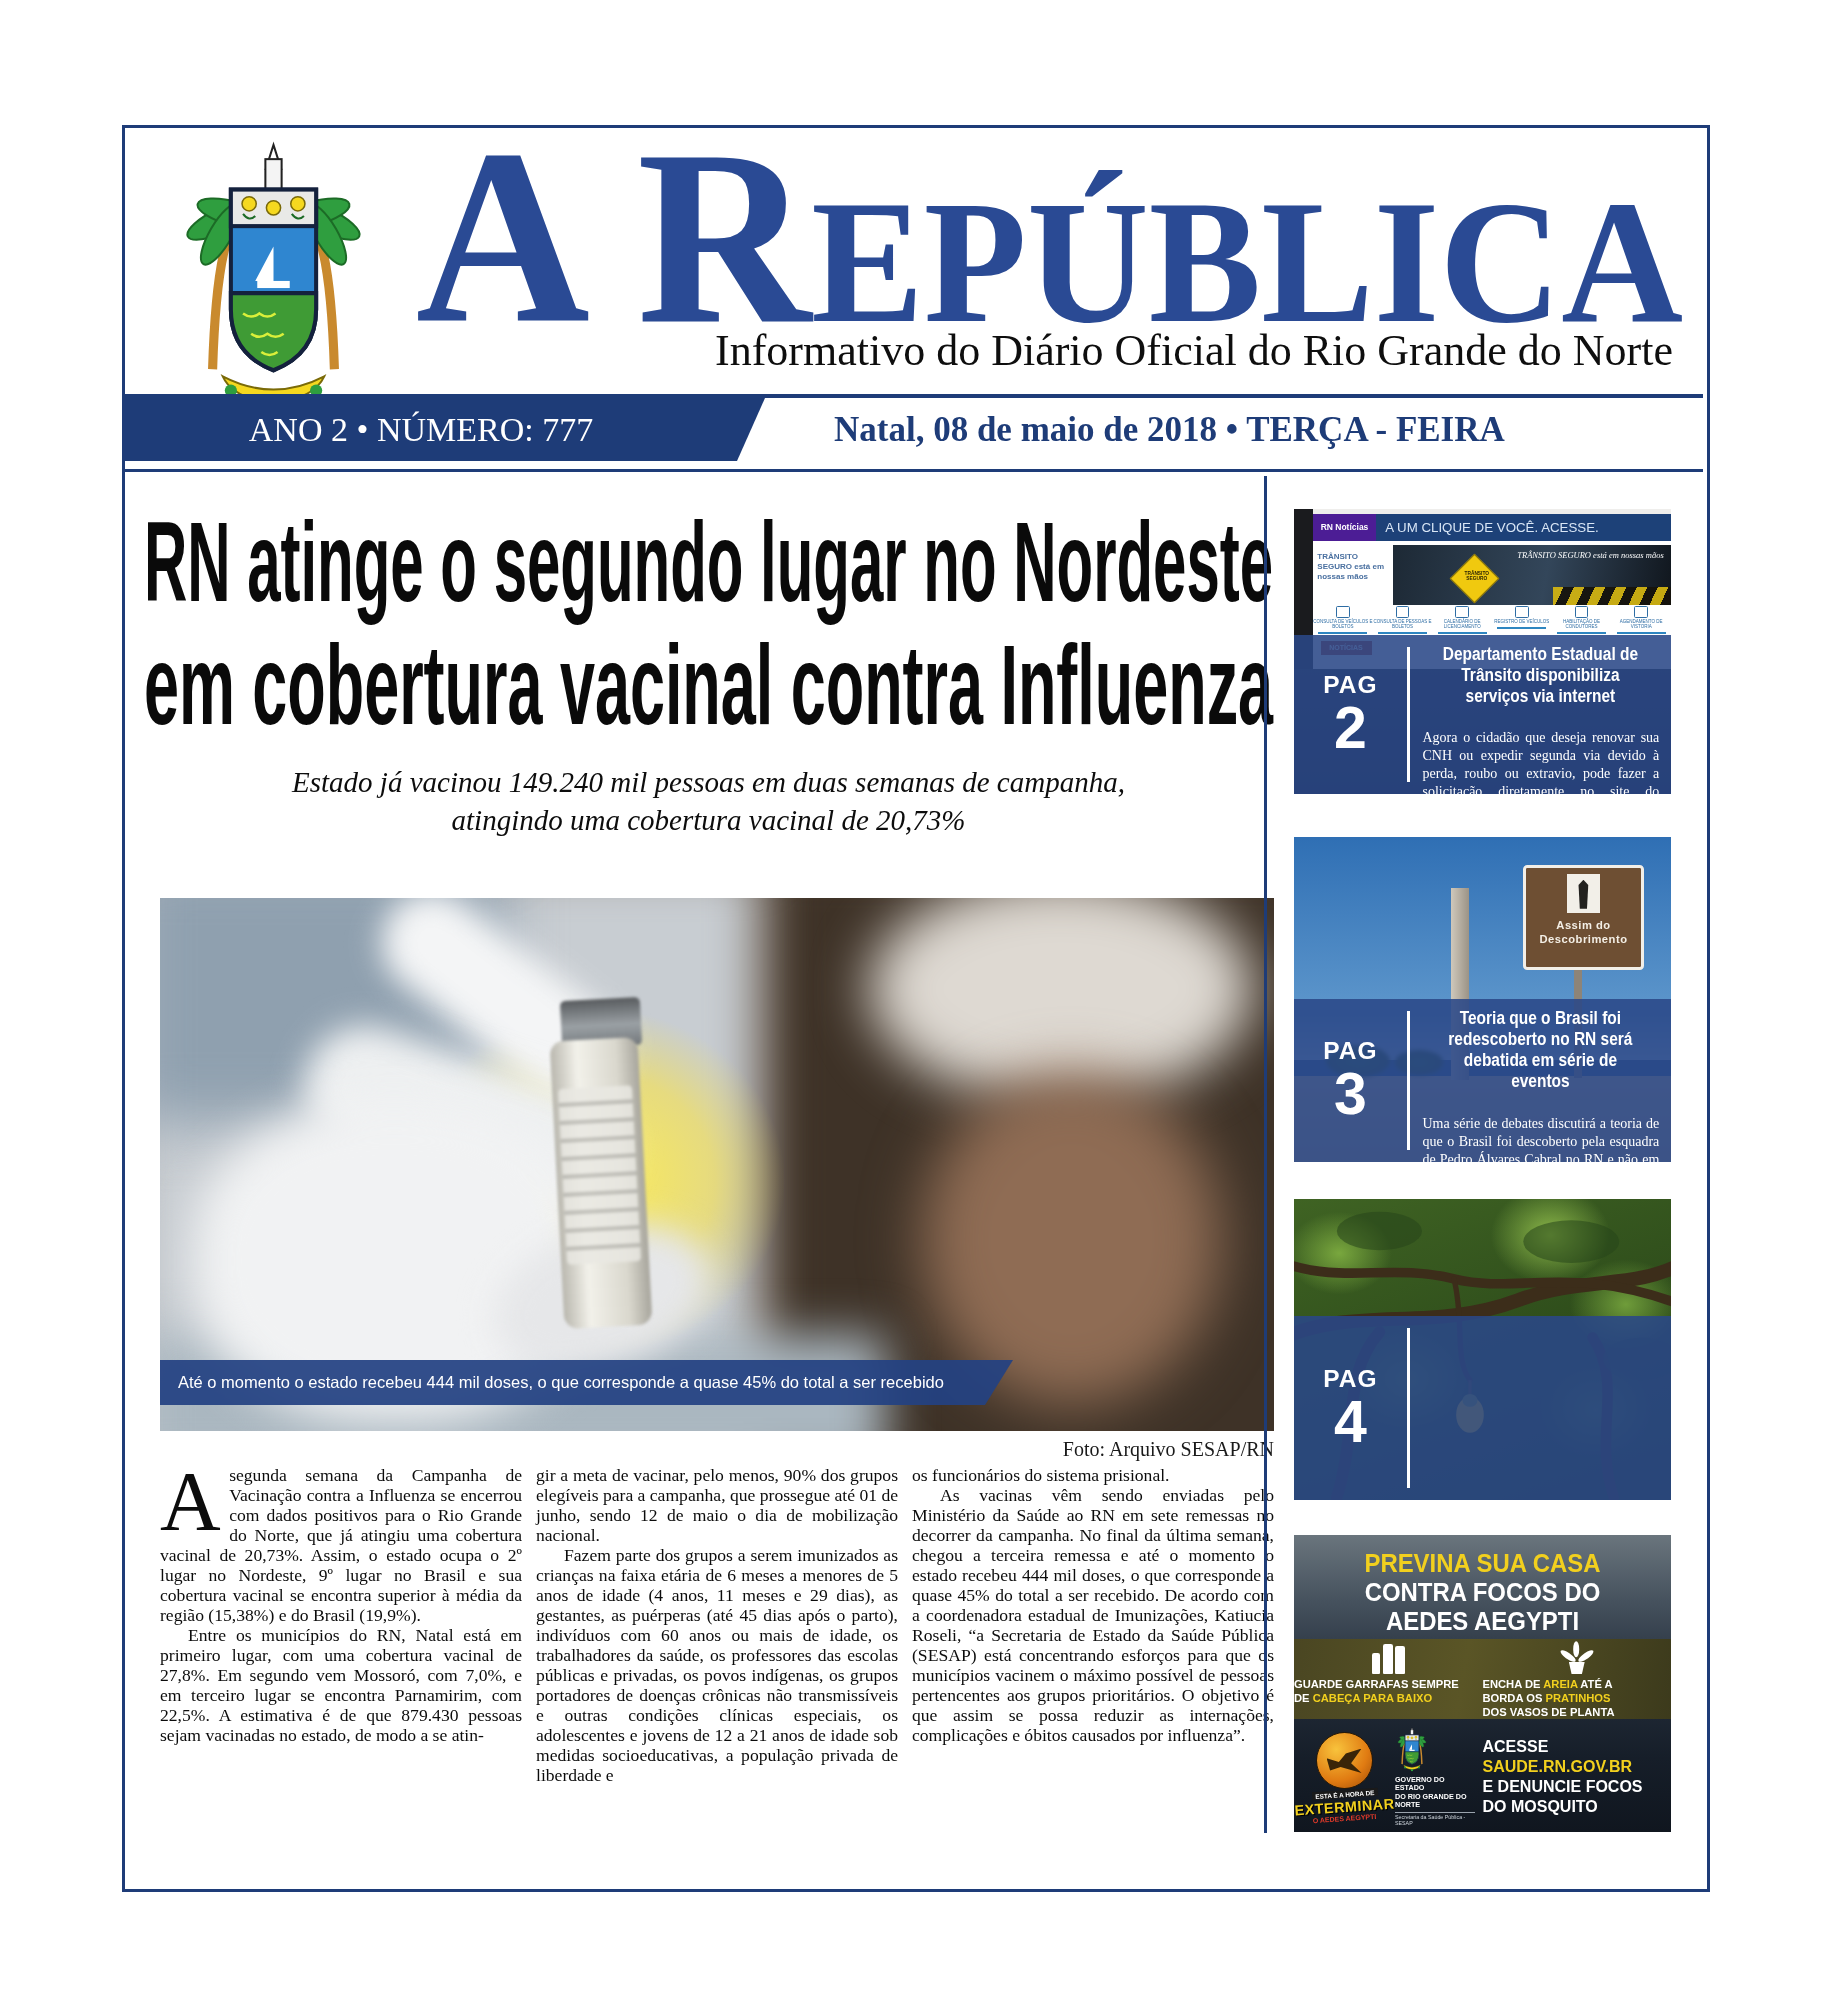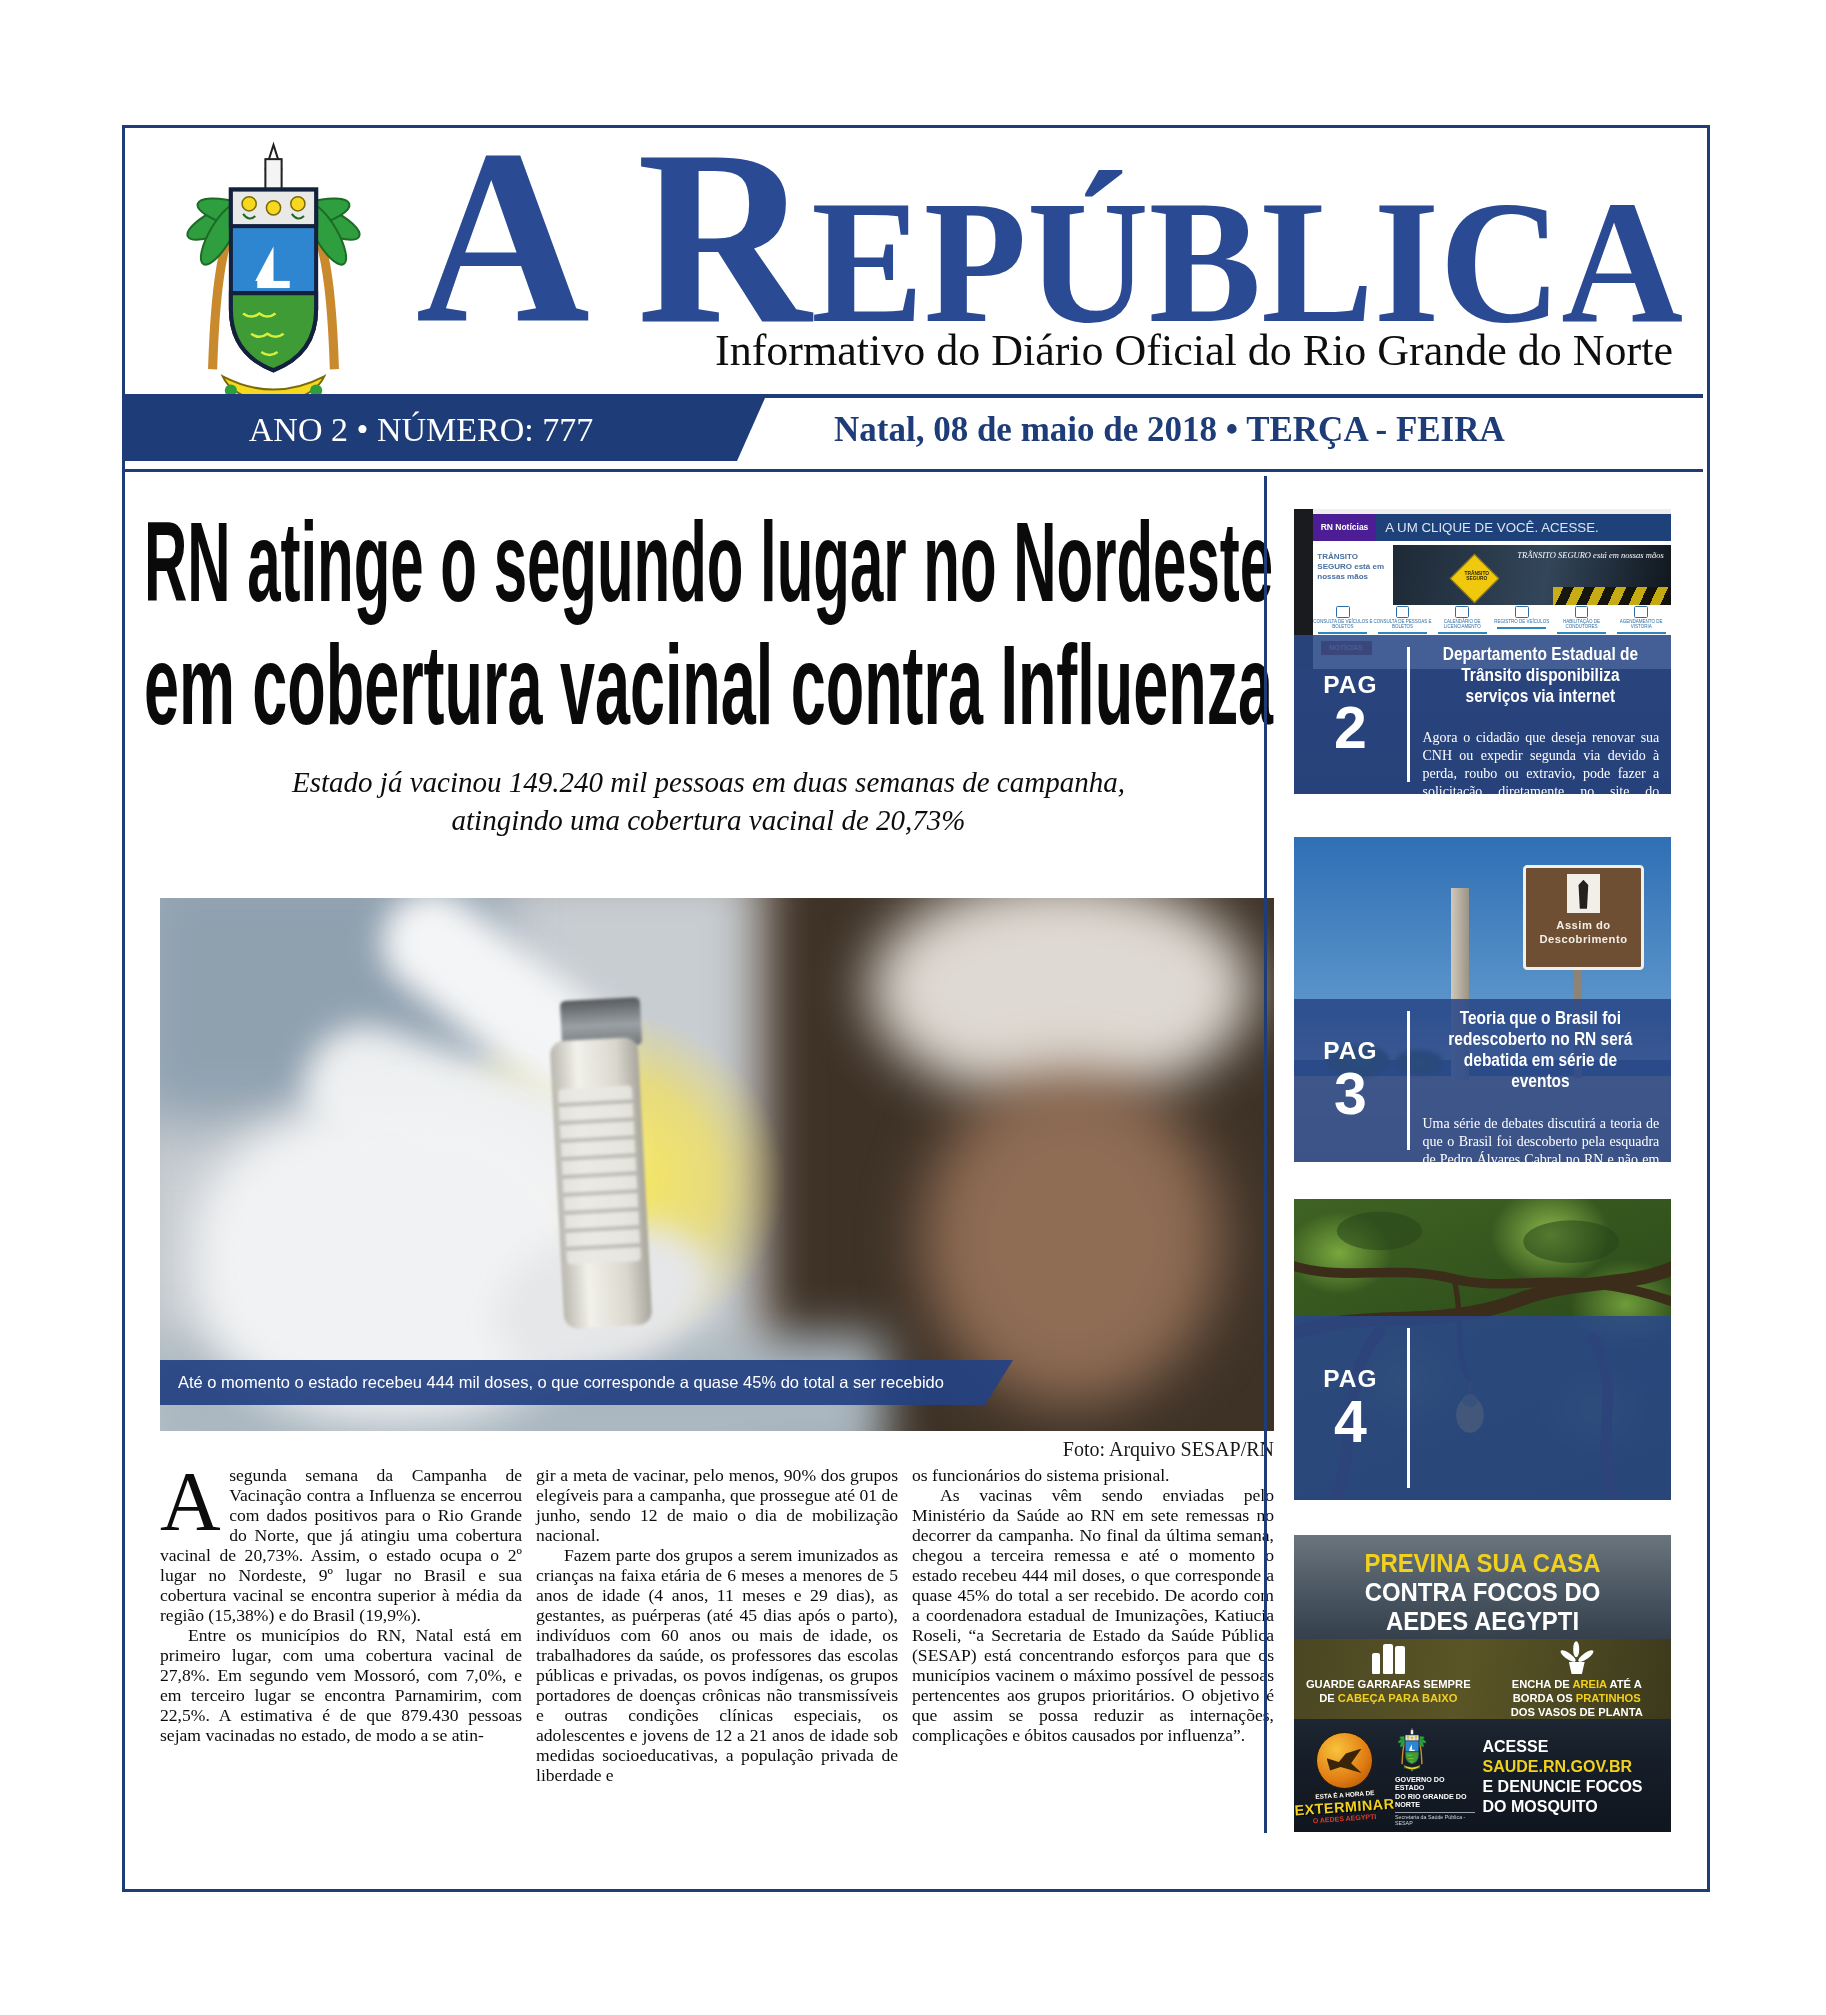--- a/index.html
+++ b/index.html
@@ -96,21 +96,21 @@
     radial-gradient(80px 64px at 88% 35%,#6f9c3a,rgba(0,0,0,0) 70%),
     radial-gradient(91px 75px at 30% 60%,#55812d,rgba(0,0,0,0) 70%),
     radial-gradient(80px 69px at 80% 70%,#49702a,rgba(0,0,0,0) 70%),
     linear-gradient(160deg,#3f6323,#2c4a1a 60%,#203a14);}
   
   .ad{left:1294px;top:1535px;width:377px;height:297px;background:linear-gradient(180deg,#6a757d,#46525e 22%,#242e3b 48%,#161e29 75%,#10161f);color:#fff;font-family:"Liberation Sans",sans-serif;}
   .ad-y{color:#f2d01e;}
   .ad-h{width:100%;text-align:center;font-weight:700;font-size:26px;line-height:29px;transform:scaleX(0.92);}
   .ad-tag{width:100%;text-align:center;font-size:15.5px;margin-top:3.2px;font-weight:700;}
   .ad-band{left:0;top:104px;width:377px;height:80px;background:linear-gradient(100deg,#4a4622,#5a5526 45%,#3c3a1c);display:flex;}
-  .tip{flex:1;text-align:center;padding-top:4.3px;}
+  .tip{flex:1;padding-top:4.3px;}
   .tip .cap{font-size:11.2px;line-height:14px;font-weight:700;margin-top:3.2px;}
   .bottles{width:46px;height:31px;margin:0 auto;display:flex;align-items:flex-end;justify-content:center;gap:2.7px;}
   .bottles i{display:block;background:#fff;border-radius:2.1px 2.1px 1.1px 1.1px;}
   .plant{width:34px;height:31px;margin:0 auto;position:relative;}
   .plant .pot{position:absolute;left:9px;bottom:0;width:16px;height:12.8px;background:#fff;clip-path:polygon(0 0,100% 0,82% 100%,18% 100%);}
   .plant .leaf{position:absolute;width:18px;height:6.4px;background:#fff;border-radius:50%;}
   .ad-bottom{left:0;top:196px;width:377px;height:91px;display:flex;align-items:center;}
   .badge{width:101px;text-align:center;position:relative;}
   .badge .circ{width:55px;height:55px;border-radius:50%;margin:0 auto;background:radial-gradient(circle at 35% 30%,#f8c33c,#e07b12 60%,#9c4a07);border:1.6px solid #2a1a05;position:relative;overflow:hidden;}
   .badge .mosq{position:absolute;left:9.6px;top:16px;width:35px;height:24.5px;background:#3a2508;clip-path:polygon(0 40%,35% 55%,55% 20%,100% 0,70% 60%,100% 100%,40% 75%,10% 90%);}

